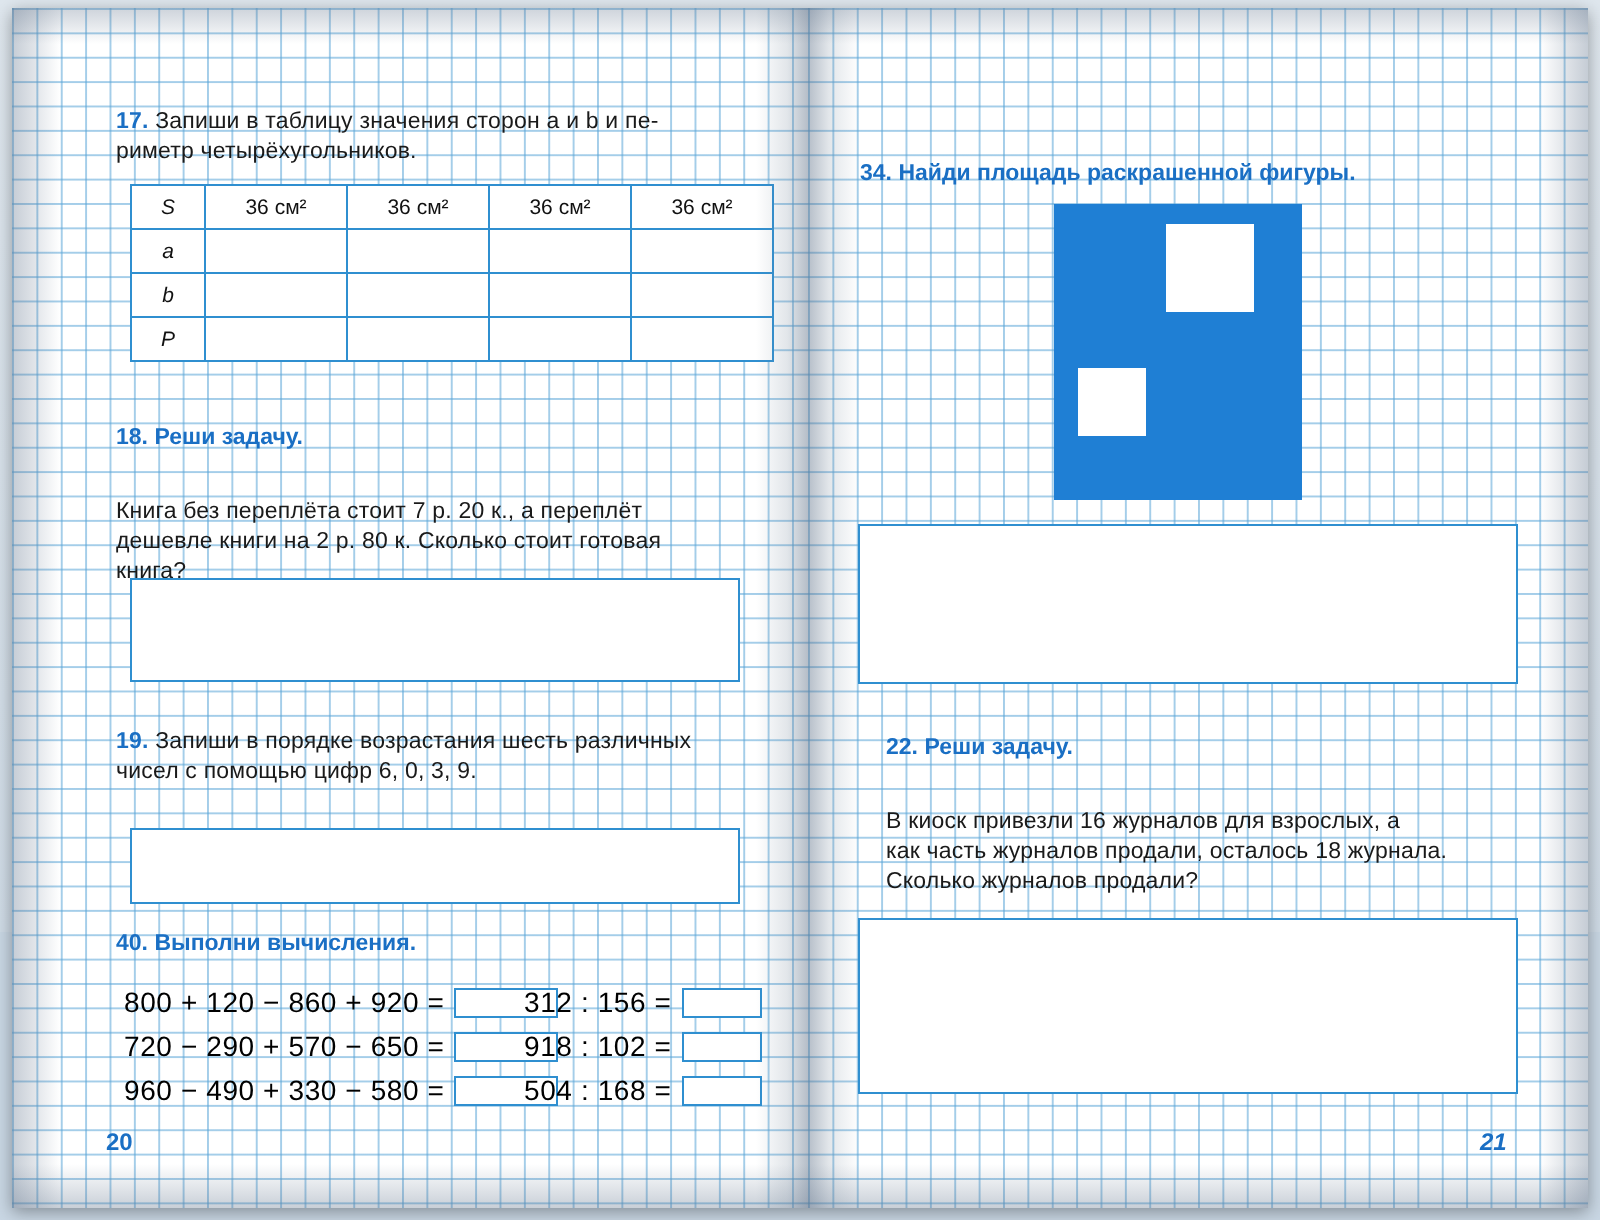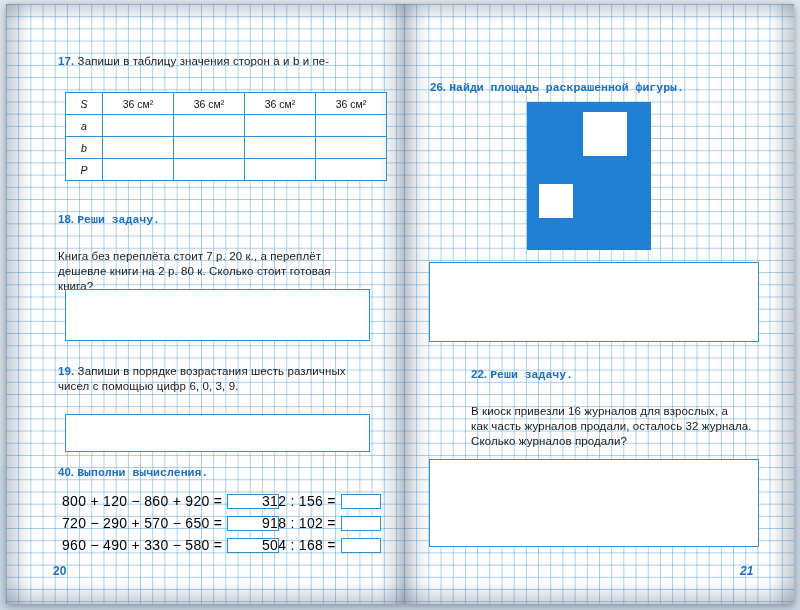--- a/index.html
+++ b/index.html
@@ -99,21 +99,20 @@
     font-size: 11.5px;
     line-height: 15px;
   }
   .num {
     color: #1a6fc4;
     font-weight: bold;
   }
   .task .head {
     color: #1a6fc4;
     font-weight: bold;
-    font-family: Liberation Mono, monospace;
   }
   .txt {
     text-align: justify;
     letter-spacing: 0.1px;
   }
   .wbox { background:#fff; border:1.4px solid #2f8fd0; box-sizing:border-box; }
 
   table.tbl {
     border-collapse: collapse;
     background: #fff;
@@ -169,20 +168,21 @@
     <div class="leaf left">
       <div class="grid-bg"></div>
 
       <div class="content">
 
         <div class="task" style="left:52px; top:50px; width:312px;">
           <div class="txt">
             <span class="num">17.</span>
             <span>Запиши в таблицу значения сторон a и b и пе-</span>
           </div>
+          <div class="txt">риметр четырёхугольников.</div>
         </div>
 
         <table class="tbl" style="position:absolute; left:59px; top:88px;">
           <tbody>
               <tr>
             <td class="lbl hdr">S</td>
             <td style="width:68px">36 см²</td>
             <td style="width:68px">36 см²</td>
             <td style="width:68px">36 см²</td>
             <td style="width:68px">36 см²</td>
@@ -272,40 +272,40 @@
       </div>
     </div>
 
     <div class="leaf right">
       <div class="grid-bg"></div>
 
       <div class="content">
 
         <div class="task" style="left:28px; top:76px; width:320px;">
           <div>
-            <span class="num">26.</span>
+            <span class="num">34.</span>
             <span class="head">Найди площадь раскрашенной фигуры.</span>
           </div>
         </div>
 
         <div class="fig" style="left:125px; top:98px; width:124px; height:148px;">
           <div class="blue" style="left:0; top:0; width:124px; height:148px;"></div>
           <div class="hole" style="left:56px; top:10px; width:44px; height:44px;"></div>
           <div class="hole" style="left:12px; top:82px; width:34px; height:34px;"></div>
         </div>
 
         <div class="wbox" style="position:absolute; left:27px; top:258px; width:330px; height:80px;"></div>
 
-        <div class="task" style="left:28px; top:363px; width:330px;padding-left:41px;">
+        <div class="task" style="left:41px; top:363px; width:330px;">
           <div>
             <span class="num">22.</span>
             <span class="head">Реши задачу.</span>
           </div>
           <div class="txt" style="margin-top:22px">В киоск привезли 16 журналов для взрослых, а</div>
-          <div class="txt">как часть журналов продали, осталось 32 журнала.</div>
+          <div class="txt">как часть журналов продали, осталось 18 журнала.</div>
           <div class="txt">Сколько журналов продали?</div>
         </div>
 
         <div class="wbox" style="position:absolute; left:27px; top:455px; width:330px; height:88px;"></div>
 
         <div class="pagenum" style="left:338px; top:560px;font-style:italic;">21</div>
       </div>
     </div>
 
     <div class="spine"></div>

